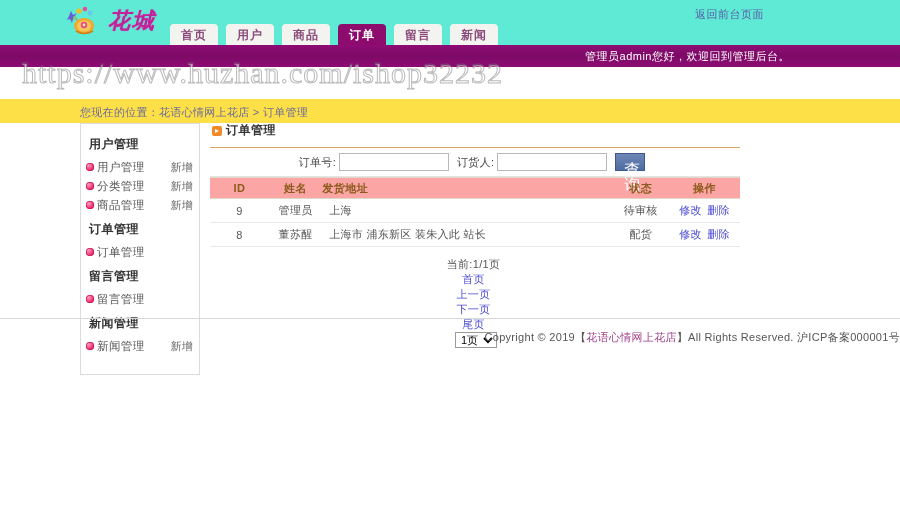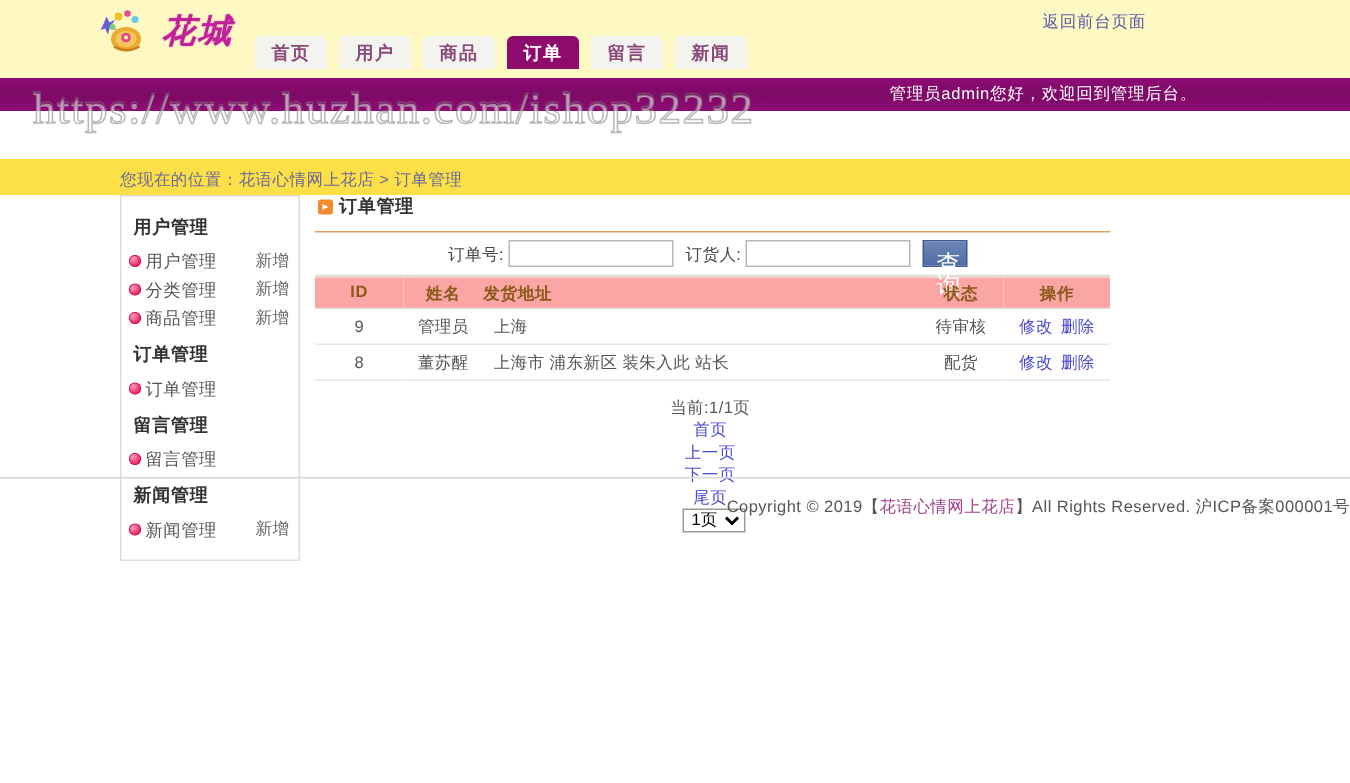--- a/index.html
+++ b/index.html
@@ -20,22 +20,22 @@
   
   #page {
     position: relative;
     width: 900px;
     height: 522px;
   }
 
   
   .header {
     position: relative;
-    height: 52px;
-    background: #fef9c3;
+    height: 45px;
+    background: #5eead4;
   }
   .logo {
     position: absolute;
     left: 66px;
     top: 2px;
     width: 110px;
     height: 38px;
   }
   .logo-mark {
     position: absolute;
@@ -99,21 +99,21 @@
 
   
   .purplebar {
     position: relative;
     height: 22px;
     background: linear-gradient(to bottom, #8e0b74 0%, #7d0a66 50%, #8e0b74 100%);
     background-color: #8a0a6e;
   }
   .purplebar-inner {
     position: absolute;
-    right: 102px;
+    right: 110px;
     top: 0;
     height: 22px;
     line-height: 22px;
     font-size: 11px;
     color: #ffffff;
     letter-spacing: 0.5px;
   }
 
   
   .breadcrumb-wrap {
@@ -141,21 +141,21 @@
 
   
   .sidebar {
     position: absolute;
     left: 80px;
     top: 0;
     width: 120px;
     background: #ffffff;
     border: 1px solid #dcdcdc;
     box-sizing: border-box;
-    padding: 6px 0 10px 0;
+    padding: 6px 0 18px 0;
   }
   .side-group-title {
     font-size: 12px;
     font-weight: bold;
     color: #333;
     padding: 6px 0 5px 8px;
     letter-spacing: 0.5px;
   }
   .side-item {
     position: relative;

